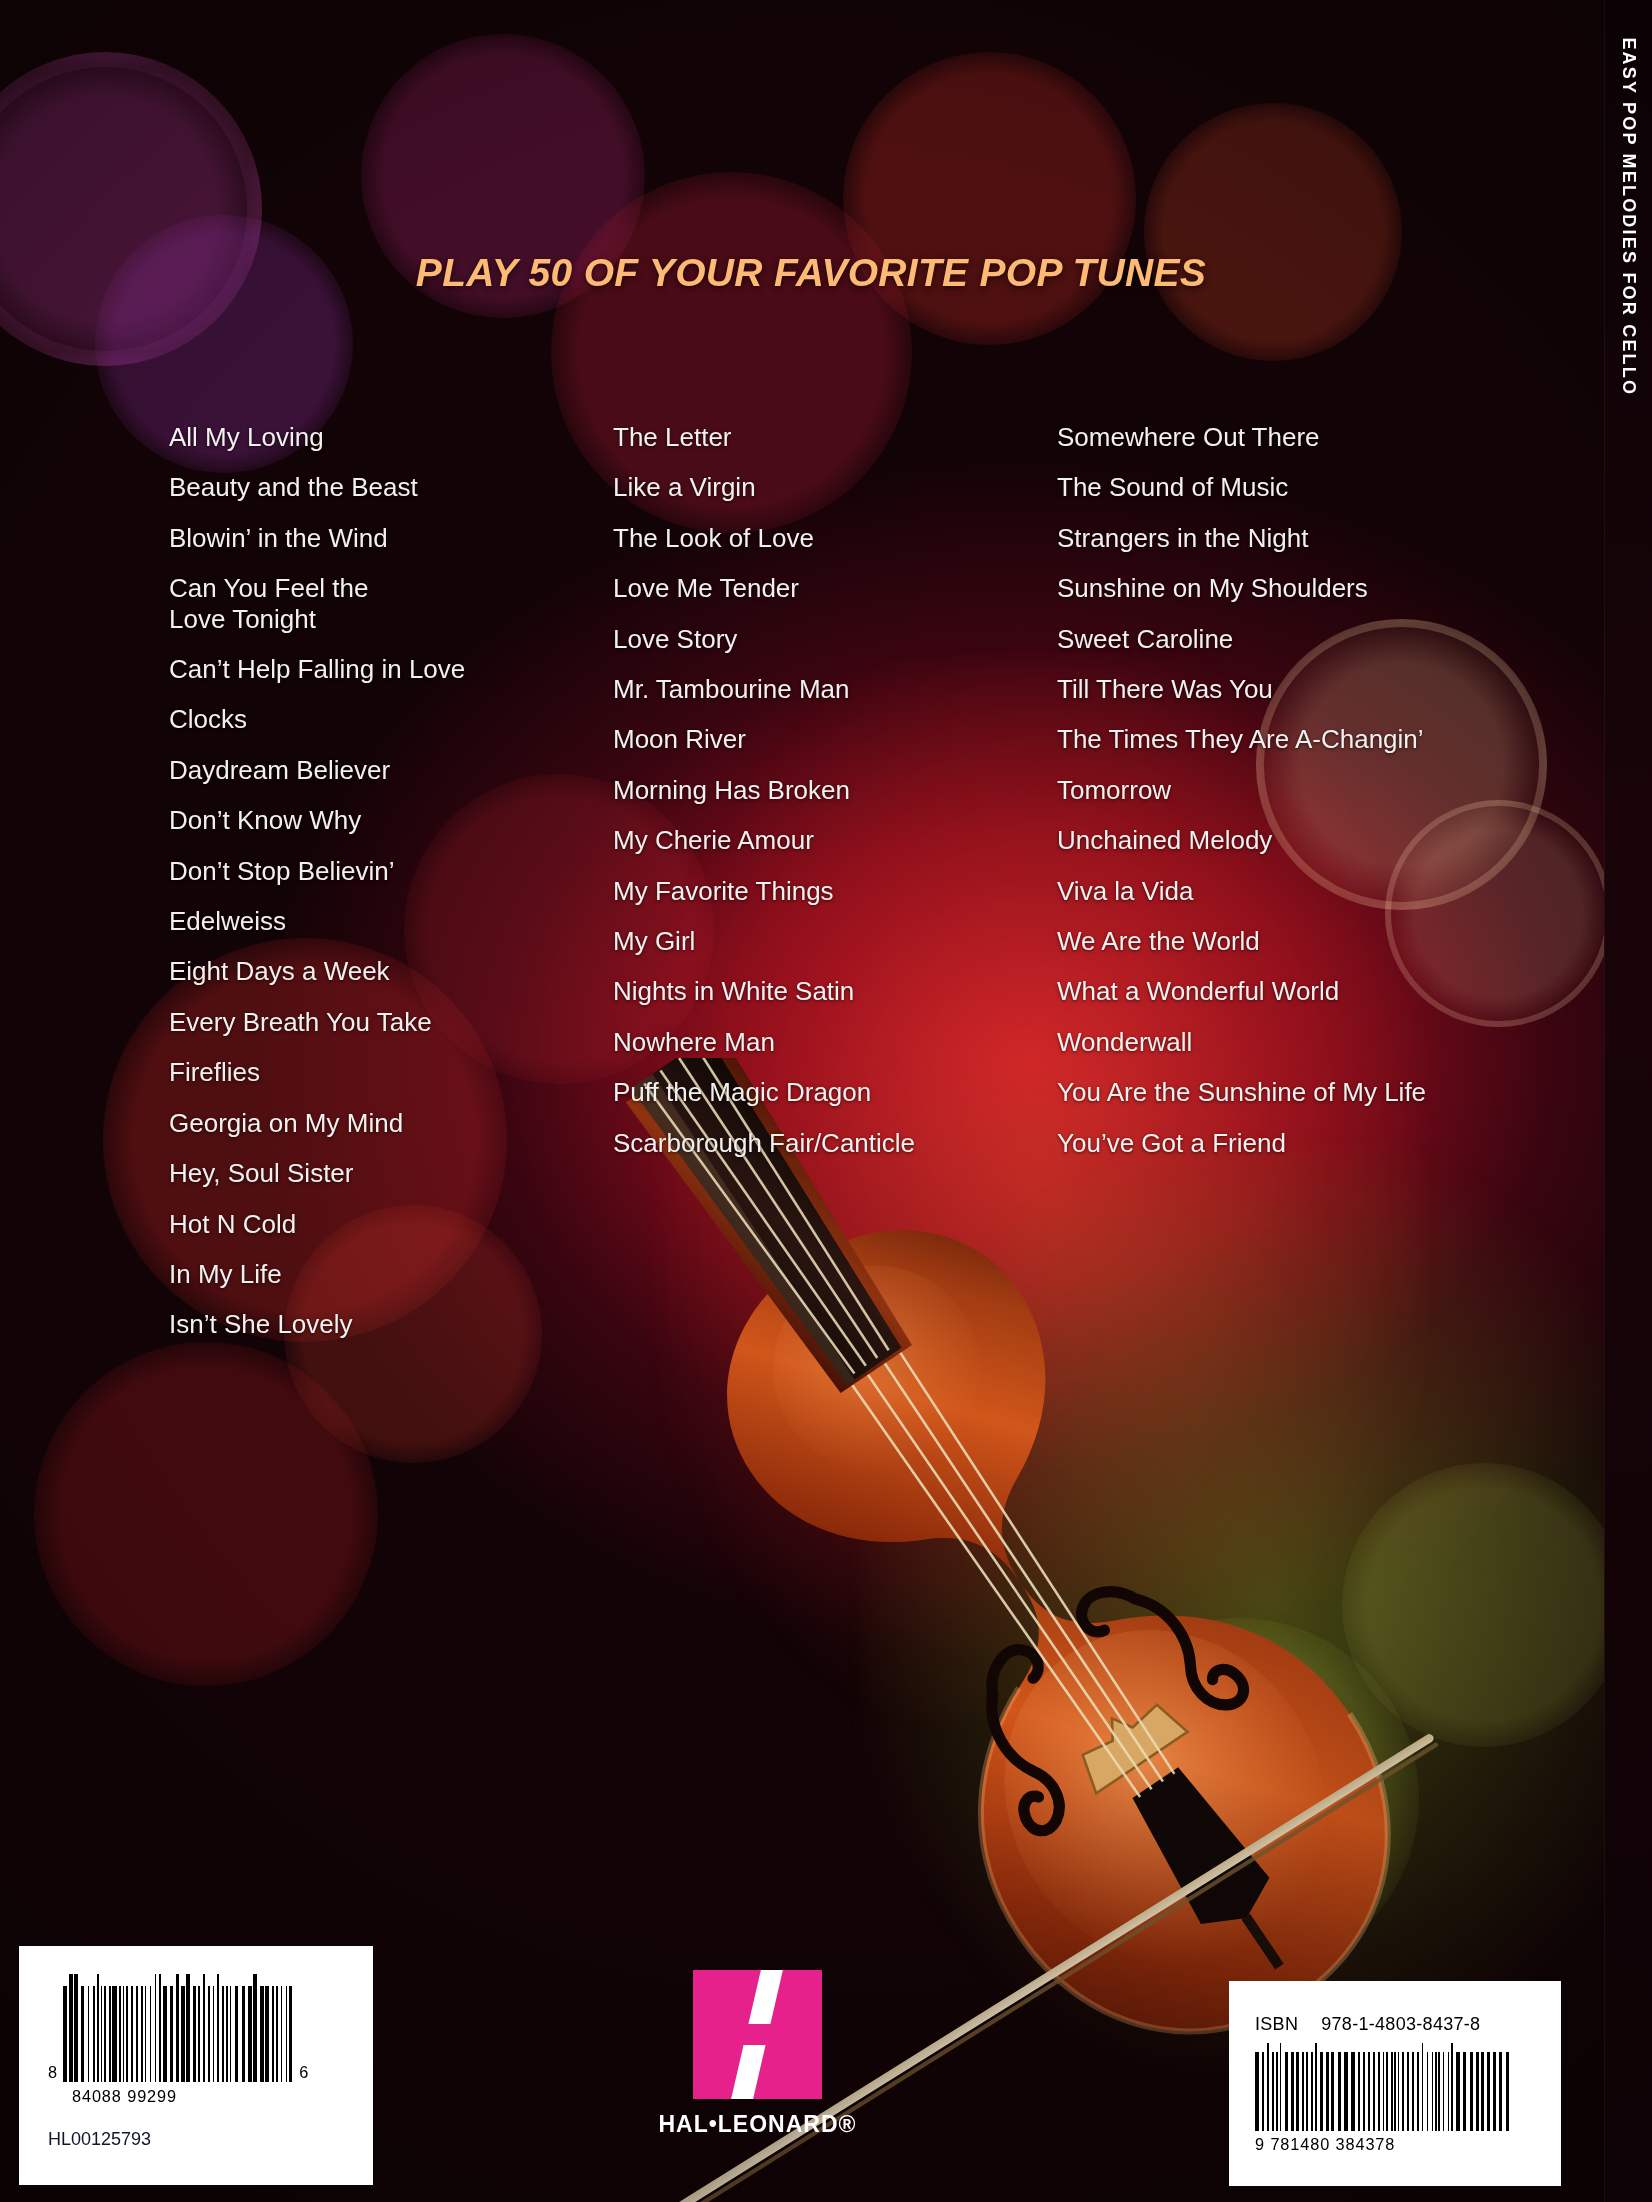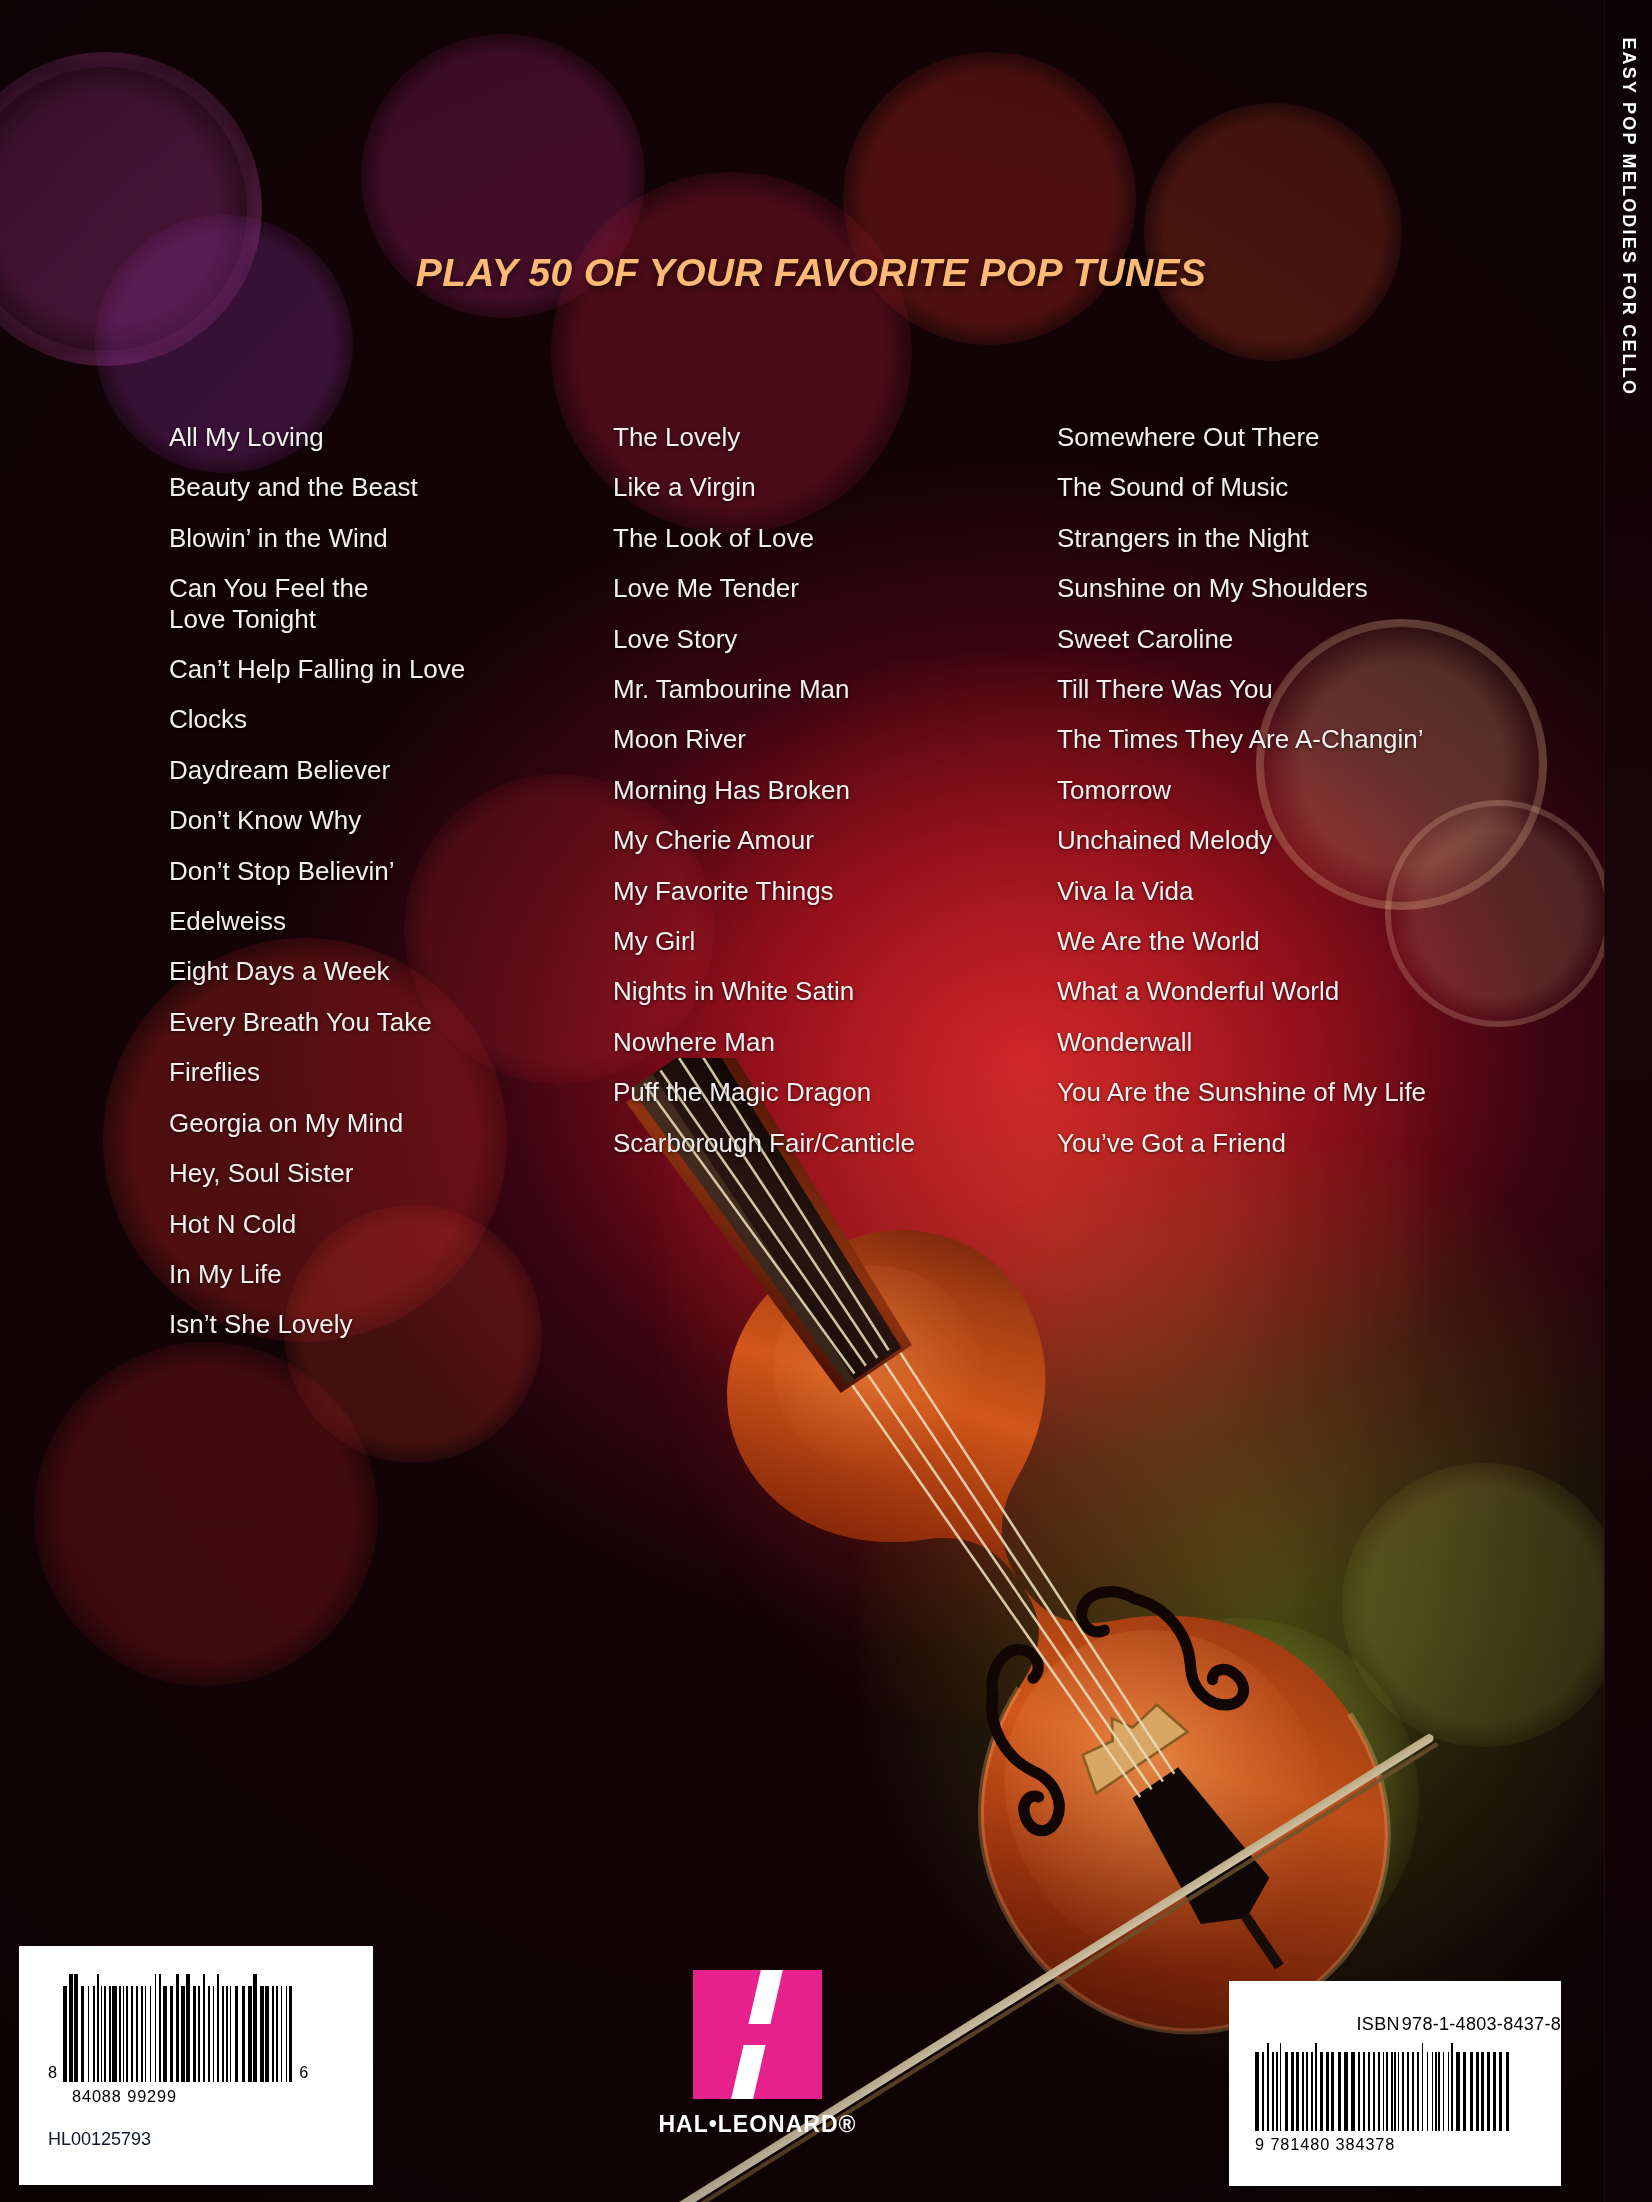--- a/index.html
+++ b/index.html
@@ -363,21 +363,21 @@
       <div class="song">Eight Days a Week</div>
       <div class="song">Every Breath You Take</div>
       <div class="song">Fireflies</div>
       <div class="song">Georgia on My Mind</div>
       <div class="song">Hey, Soul Sister</div>
       <div class="song">Hot N Cold</div>
       <div class="song">In My Life</div>
       <div class="song">Isn’t She Lovely</div>
     </div>
     <div class="col">
-      <div class="song">The Lovely</div>
+      <div class="song">The Letter</div>
       <div class="song">Like a Virgin</div>
       <div class="song">The Look of Love</div>
       <div class="song">Love Me Tender</div>
       <div class="song">Love Story</div>
       <div class="song">Mr. Tambourine Man</div>
       <div class="song">Moon River</div>
       <div class="song">Morning Has Broken</div>
       <div class="song">My Cherie Amour</div>
       <div class="song">My Favorite Things</div>
       <div class="song">My Girl</div>
@@ -505,21 +505,21 @@
           </div>
         <div class="bc-digits" style="margin:0 0 0 5.2px;">6</div>
       </div>
       <div class="bc-digits" style="margin:5.2px 0 0 24px;">84088 99299</div>
       <div class="bc-sku" style="margin-top:22.4px;">HL00125793</div>
     </div>
   </div>
 
   <div class="barcode-right">
     <div style="padding:33px 0 0 26px;">
-      <div style="display:flex;align-items:baseline;gap:2px;justify-content:flex-end;">
+      <div style="display:flex;align-items:baseline;gap:23px;">
         <span class="isbn-line">ISBN</span>
         <span class="isbn-line">978-1-4803-8437-8</span>
       </div>
       <div class="bars" id="br-bars" style="margin-top:17px;height:79px;">
           <i style="width:4.3px;height:100%;"></i>
           <i style="width:2.6px;background:transparent;"></i>
           <i style="width:1.7px;height:100%;"></i>
           <i style="width:3.4px;background:transparent;"></i>
           <i style="width:1.7px;height:112%;"></i>
           <i style="width:3.4px;background:transparent;"></i>

